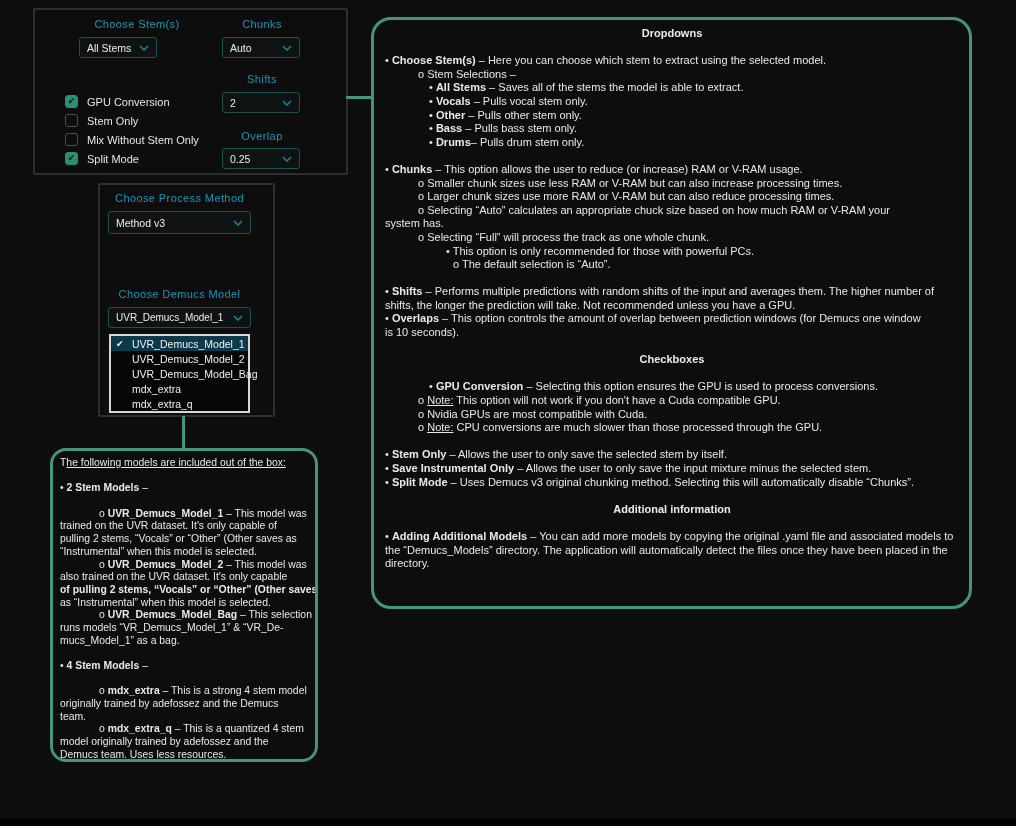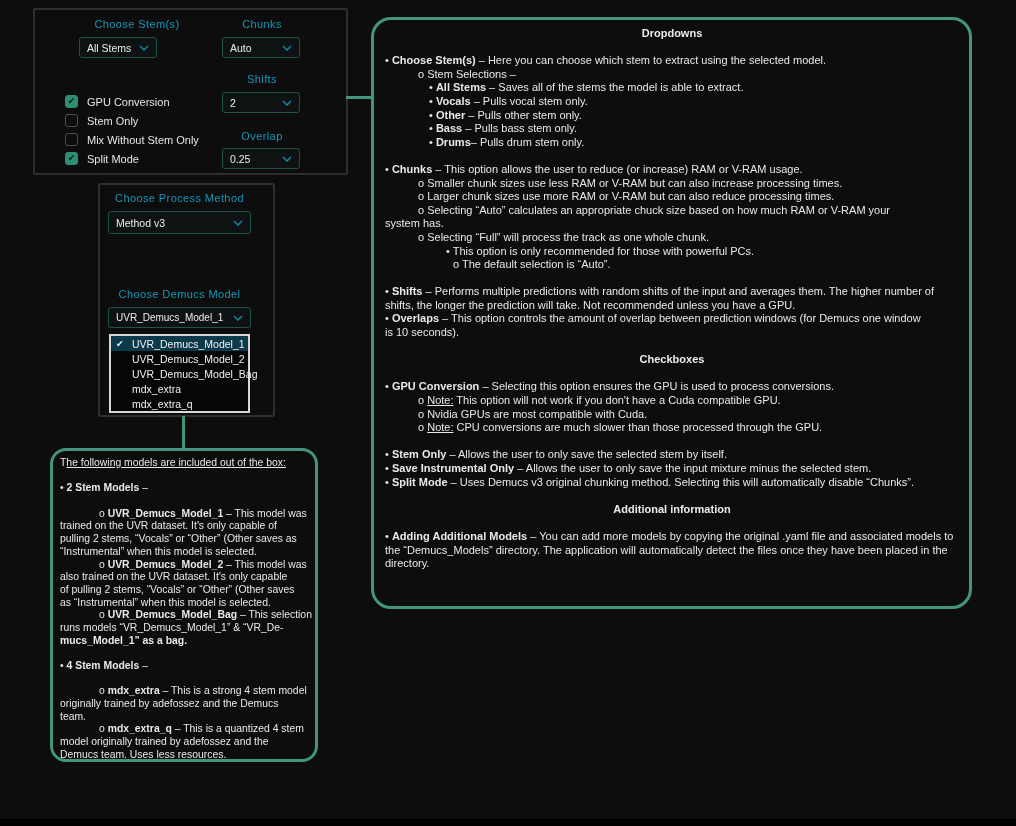--- a/index.html
+++ b/index.html
@@ -180,25 +180,25 @@
         <div class="tline" style="padding-left: 0px;"><span>T</span><span class="u">he following models are included out of the box:</span></div>
         <div class="gap"></div>
         <div class="tline" style="padding-left: 0px;"><span>• </span><span class="b">2 Stem Models</span><span> –</span></div>
         <div class="gap"></div>
         <div class="tline" style="padding-left: 39px;"><span>o </span><span class="b">UVR_Demucs_Model_1</span><span> – This model was</span></div>
         <div class="tline" style="padding-left: 0px;"><span>trained on the UVR dataset. It's only capable of</span></div>
         <div class="tline" style="padding-left: 0px;"><span>pulling 2 stems, “Vocals” or “Other” (Other saves as</span></div>
         <div class="tline" style="padding-left: 0px;"><span>“Instrumental” when this model is selected.</span></div>
         <div class="tline" style="padding-left: 39px;"><span>o </span><span class="b">UVR_Demucs_Model_2</span><span> – This model was</span></div>
         <div class="tline" style="padding-left: 0px;"><span>also trained on the UVR dataset. It's only capable</span></div>
-        <div class="tline" style="padding-left: 0px;"><span>of pulling 2 stems, “Vocals” or “Other” (Other saves</span></div>
+        <div class="tline" style="padding-left: 0px; font-weight: bold;"><span>of pulling 2 stems, “Vocals” or “Other” (Other saves</span></div>
         <div class="tline" style="padding-left: 0px;"><span>as “Instrumental” when this model is selected.</span></div>
         <div class="tline" style="padding-left: 39px;"><span>o </span><span class="b">UVR_Demucs_Model_Bag</span><span> – This selection</span></div>
         <div class="tline" style="padding-left: 0px;"><span>runs models “VR_Demucs_Model_1” &amp; “VR_De-</span></div>
-        <div class="tline" style="padding-left: 0px; font-weight: bold;"><span>mucs_Model_1” as a bag.</span></div>
+        <div class="tline" style="padding-left: 0px;"><span>mucs_Model_1” as a bag.</span></div>
         <div class="gap"></div>
         <div class="tline" style="padding-left: 0px;"><span>• </span><span class="b">4 Stem Models</span><span> –</span></div>
         <div class="gap"></div>
         <div class="tline" style="padding-left: 39px;"><span>o </span><span class="b">mdx_extra</span><span> – This is a strong 4 stem model</span></div>
         <div class="tline" style="padding-left: 0px;"><span>originally trained by adefossez and the Demucs</span></div>
         <div class="tline" style="padding-left: 0px;"><span>team.</span></div>
         <div class="tline" style="padding-left: 39px;"><span>o </span><span class="b">mdx_extra_q</span><span> – This is a quantized 4 stem</span></div>
         <div class="tline" style="padding-left: 0px;"><span>model originally trained by adefossez and the</span></div>
         <div class="tline" style="padding-left: 0px;"><span>Demucs team. Uses less resources.</span></div>
       </div>
@@ -225,21 +225,21 @@
         <div class="tline" style="padding-left: 61px;"><span>• This option is only recommended for those with powerful PCs.</span></div>
         <div class="tline" style="padding-left: 68px;"><span>o The default selection is “Auto”.</span></div>
         <div class="gap"></div>
         <div class="tline" style="padding-left: 0px;"><span>• </span><span class="b">Shifts</span><span> – Performs multiple predictions with random shifts of the input and averages them. The higher number of</span></div>
         <div class="tline" style="padding-left: 0px;"><span>shifts, the longer the prediction will take. Not recommended unless you have a GPU.</span></div>
         <div class="tline" style="padding-left: 0px;"><span>• </span><span class="b">Overlaps</span><span> – This option controls the amount of overlap between prediction windows (for Demucs one window</span></div>
         <div class="tline" style="padding-left: 0px;"><span>is 10 seconds).</span></div>
         <div class="gap"></div>
         <div class="hline">Checkboxes</div>
         <div class="gap"></div>
-        <div class="tline" style="padding-left: 0px;"><span>• </span><span class="b">GPU Conversion</span><span> – Selecting this option ensures the GPU is used to process conversions.</span></div>
+        <div class="tline" style="padding-left: 0px; margin-left: 44px;"><span>• </span><span class="b">GPU Conversion</span><span> – Selecting this option ensures the GPU is used to process conversions.</span></div>
         <div class="tline" style="padding-left: 33px;"><span>o </span><span class="u">Note:</span><span> This option will not work if you don't have a Cuda compatible GPU.</span></div>
         <div class="tline" style="padding-left: 33px;"><span>o Nvidia GPUs are most compatible with Cuda.</span></div>
         <div class="tline" style="padding-left: 33px;"><span>o </span><span class="u">Note:</span><span> CPU conversions are much slower than those processed through the GPU.</span></div>
         <div class="gap"></div>
         <div class="tline" style="padding-left: 0px;"><span>• </span><span class="b">Stem Only</span><span> – Allows the user to only save the selected stem by itself.</span></div>
         <div class="tline" style="padding-left: 0px;"><span>• </span><span class="b">Save Instrumental Only</span><span> – Allows the user to only save the input mixture minus the selected stem.</span></div>
         <div class="tline" style="padding-left: 0px;"><span>• </span><span class="b">Split Mode</span><span> – Uses Demucs v3 original chunking method. Selecting this will automatically disable “Chunks”.</span></div>
         <div class="gap"></div>
         <div class="hline">Additional information</div>
         <div class="gap"></div>

